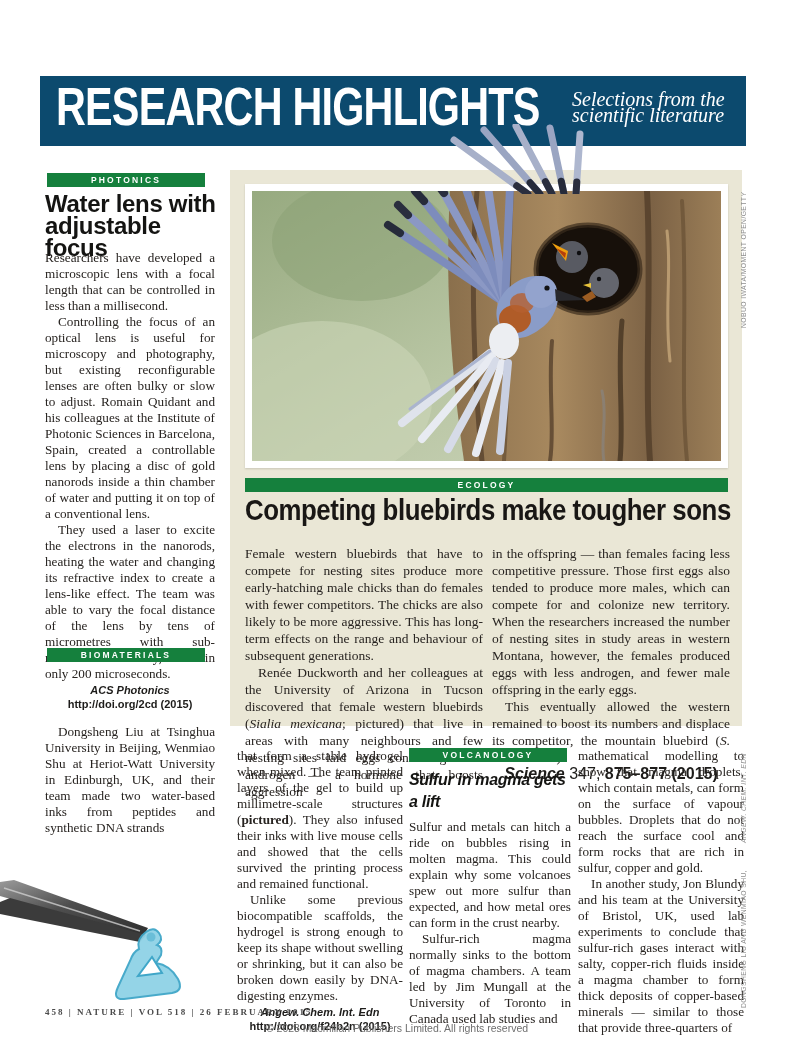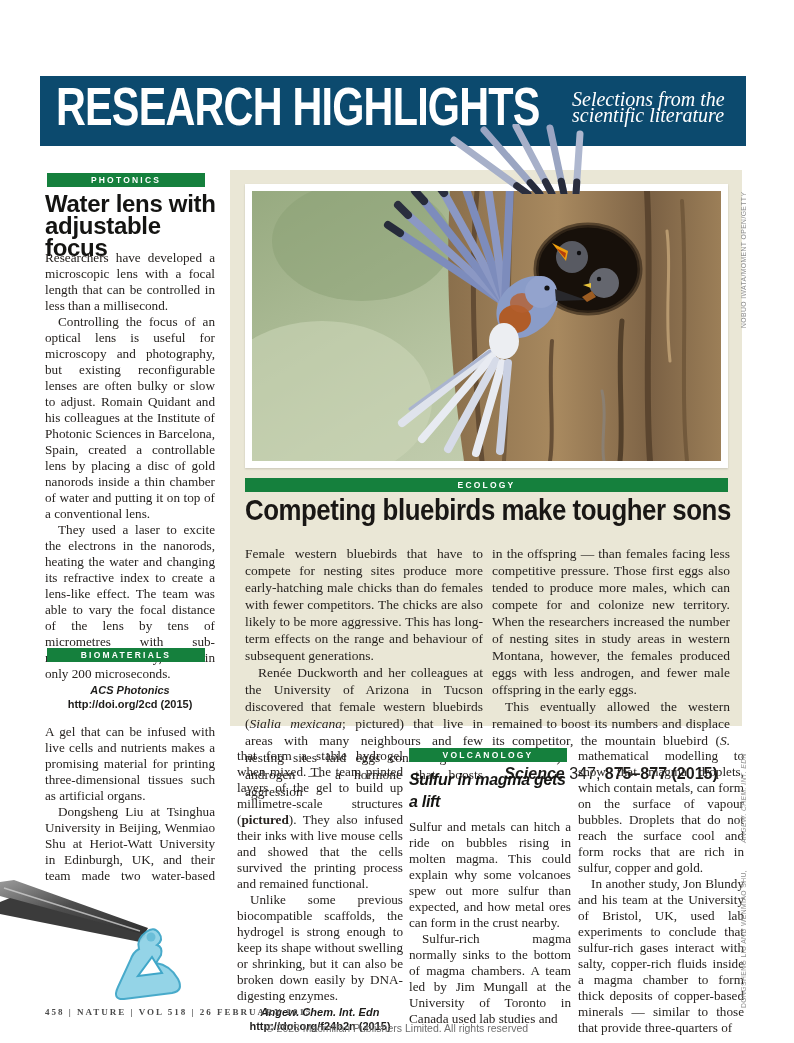--- a/index.html
+++ b/index.html
@@ -88,21 +88,20 @@
     <p>Researchers have developed a microscopic lens with a focal length that can be controlled in less than a millisecond.</p>
     <p class="ind">Controlling the focus of an optical lens is useful for microscopy and photography, but existing reconfigurable lenses are often bulky or slow to adjust. Romain Quidant and his colleagues at the Institute of Photonic Sciences in Barcelona, Spain, created a controllable lens by placing a disc of gold nanorods inside a thin chamber of water and putting it on top of a conventional lens.</p>
     <p class="ind">They used a laser to excite the electrons in the nanorods, heating the water and changing its refractive index to create a lens-like effect. The team was able to vary the focal distance of the lens by tens of micrometres with sub-nanometre accuracy, and in only 200 microseconds.</p>
     <p class="cite"><span class="j">ACS Photonics</span><span> http://doi.org/2cd (2015)</span></p>
   </div>
 
   <div class="kicker" style="left:47px; top:648px; width:158px;">
     <span>BIOMATERIALS</span>
   </div>
   <div class="abs body" style="left:45px; top:724px; width:170px;">
-    <p>A gel that can be infused with live cells and nutrients makes a promising material for printing three-dimensional tissues such as artificial organs.</p>
     <p class="ind">Dongsheng Liu at Tsinghua University in Beijing, Wenmiao Shu at Heriot-Watt University in Edinburgh, UK, and their team made two water-based inks from peptides and synthetic DNA strands</p>
   </div>
 
   <svg class="gel-illo" viewBox="0 0 215 128">
     <defs>
       <linearGradient id="tw" x1="0" y1="0" x2="1" y2="1">
         <stop offset="0" stop-color="#9a9a9a"></stop>
           <stop offset=".45" stop-color="#4e4e4e"></stop>
           <stop offset="1" stop-color="#2e2e2e"></stop>
       </linearGradient>

